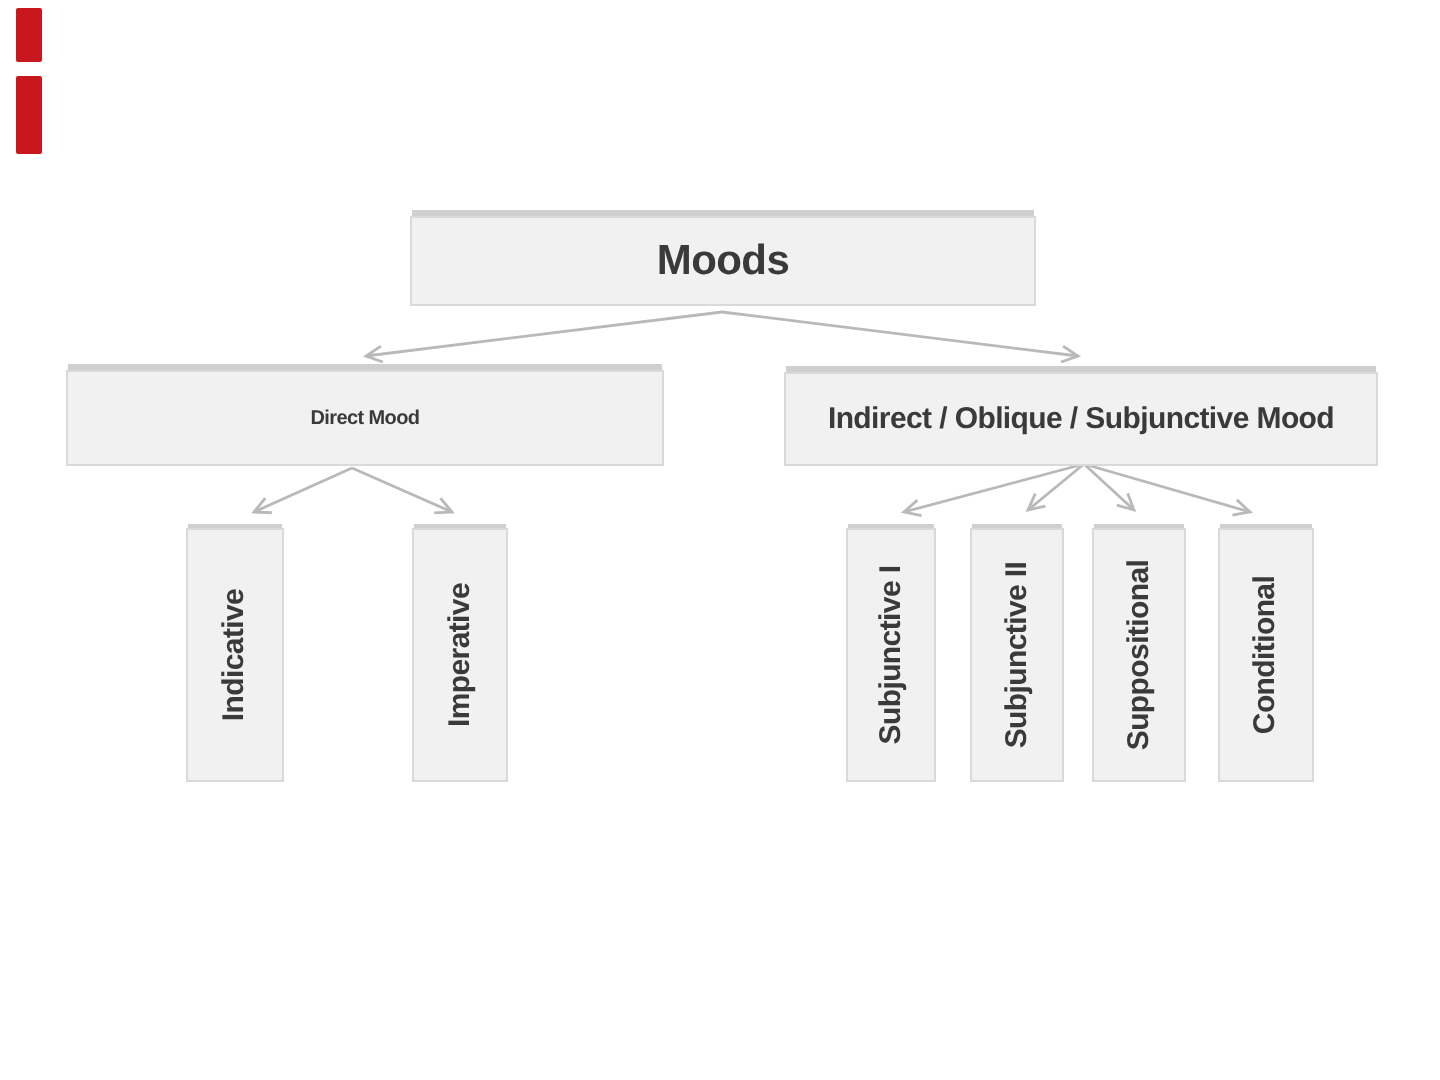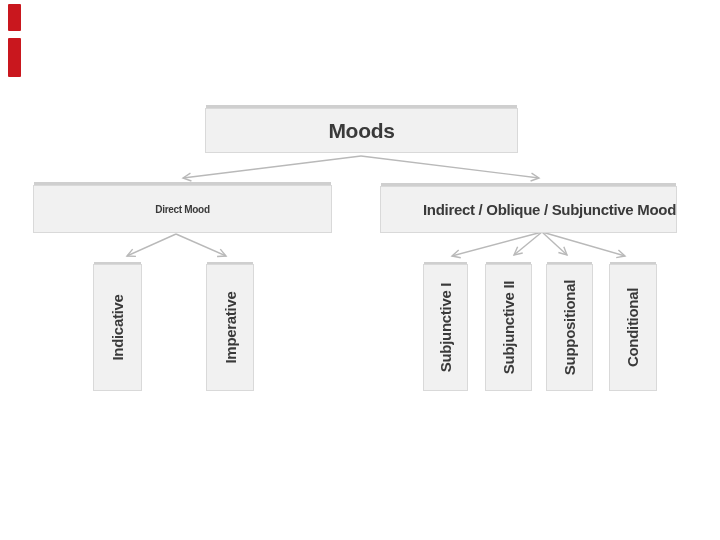--- a/index.html
+++ b/index.html
@@ -49,21 +49,21 @@
     justify-content:center;
     color:var(--text);
     font-weight:bold;
     letter-spacing:-0.3px;
     box-sizing:border-box;
   }
   .box .label{white-space:nowrap;}
   .root-box{left:205px;top:108px;width:313px;height:45px;font-size:21px;}
   .branch-box{height:48px;font-size:10px;}
   .branch-direct{left:33px;top:185px;width:299px;}
-  .branch-indirect{left:380px;top:186px;width:297px;height:47px;font-size:15px;justify-content:flex-end;}
+  .branch-indirect{left:392px;top:186px;width:297px;height:47px;font-size:15px;}
   .vbox{
     top:264px;height:127px;font-size:15px;
     box-shadow:0 -3px 0 -1px var(--box-top-edge);
   }
   .vbox .label{transform:rotate(-90deg);}
   .v-indicative{left:93px;width:49px;}
   .v-imperative{left:206px;width:48px;}
   .v-subjunctive1{left:423px;width:45px;}
   .v-subjunctive2{left:485px;width:47px;}
   .v-suppositional{left:546px;width:47px;}

